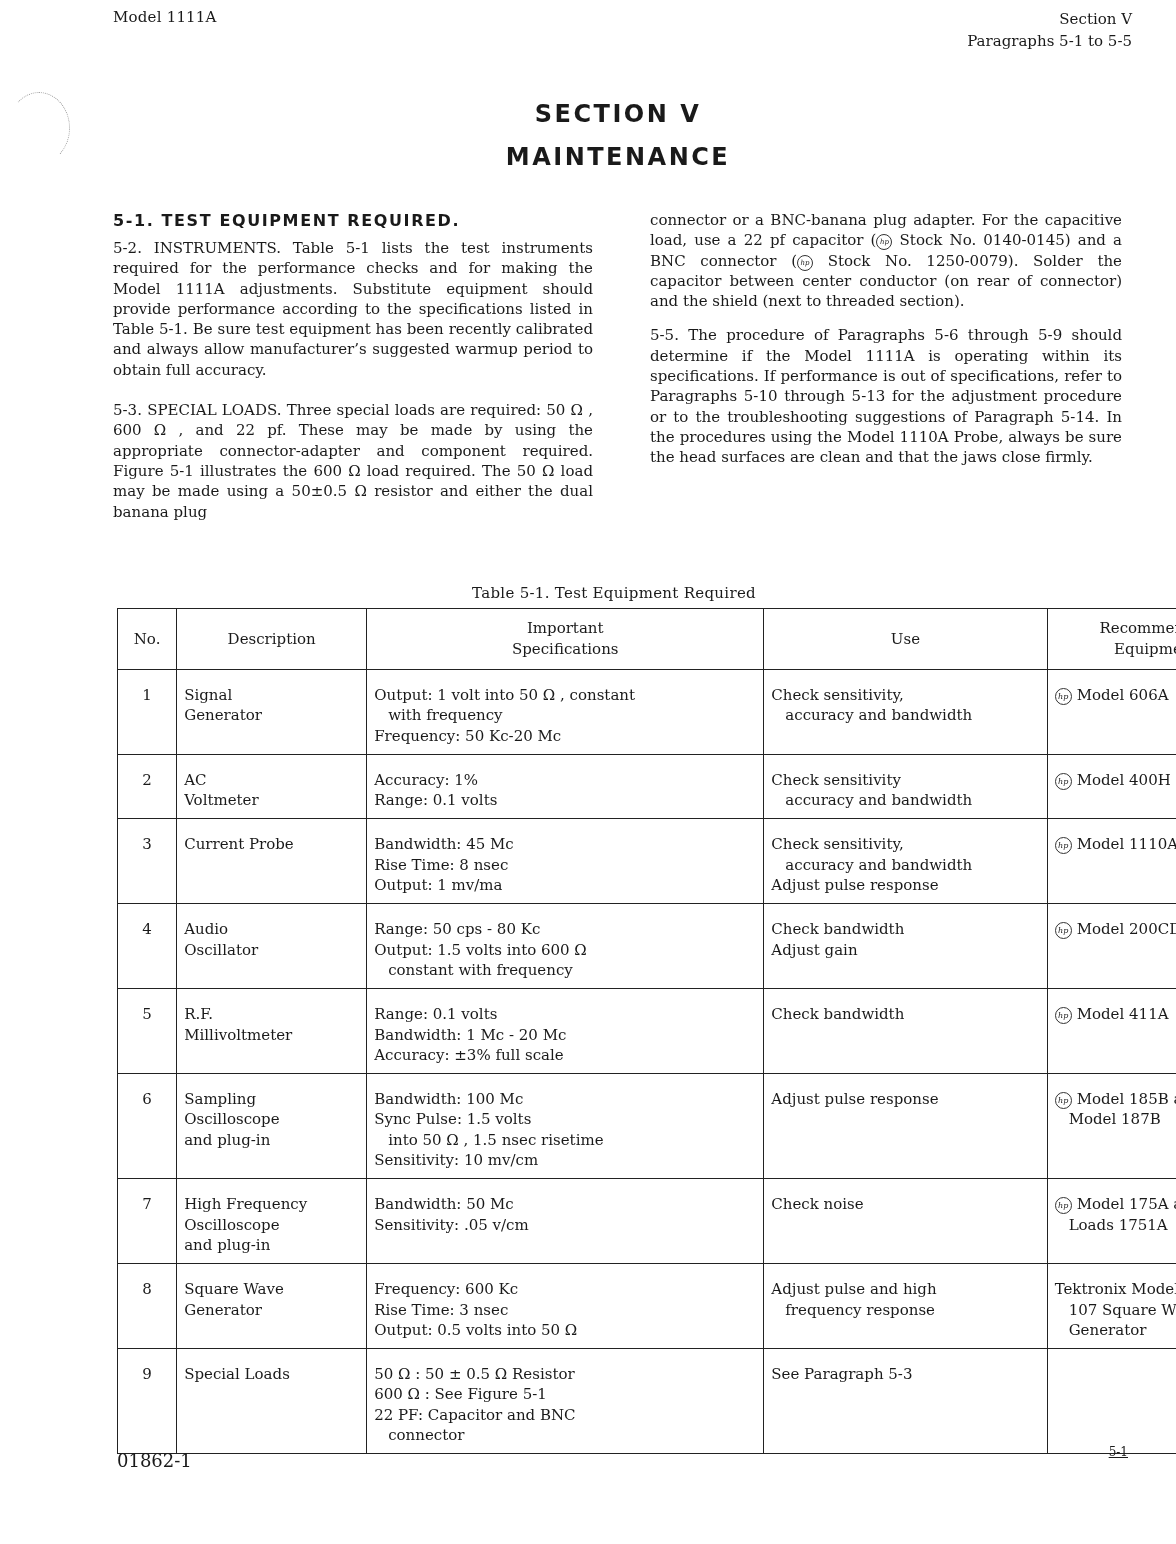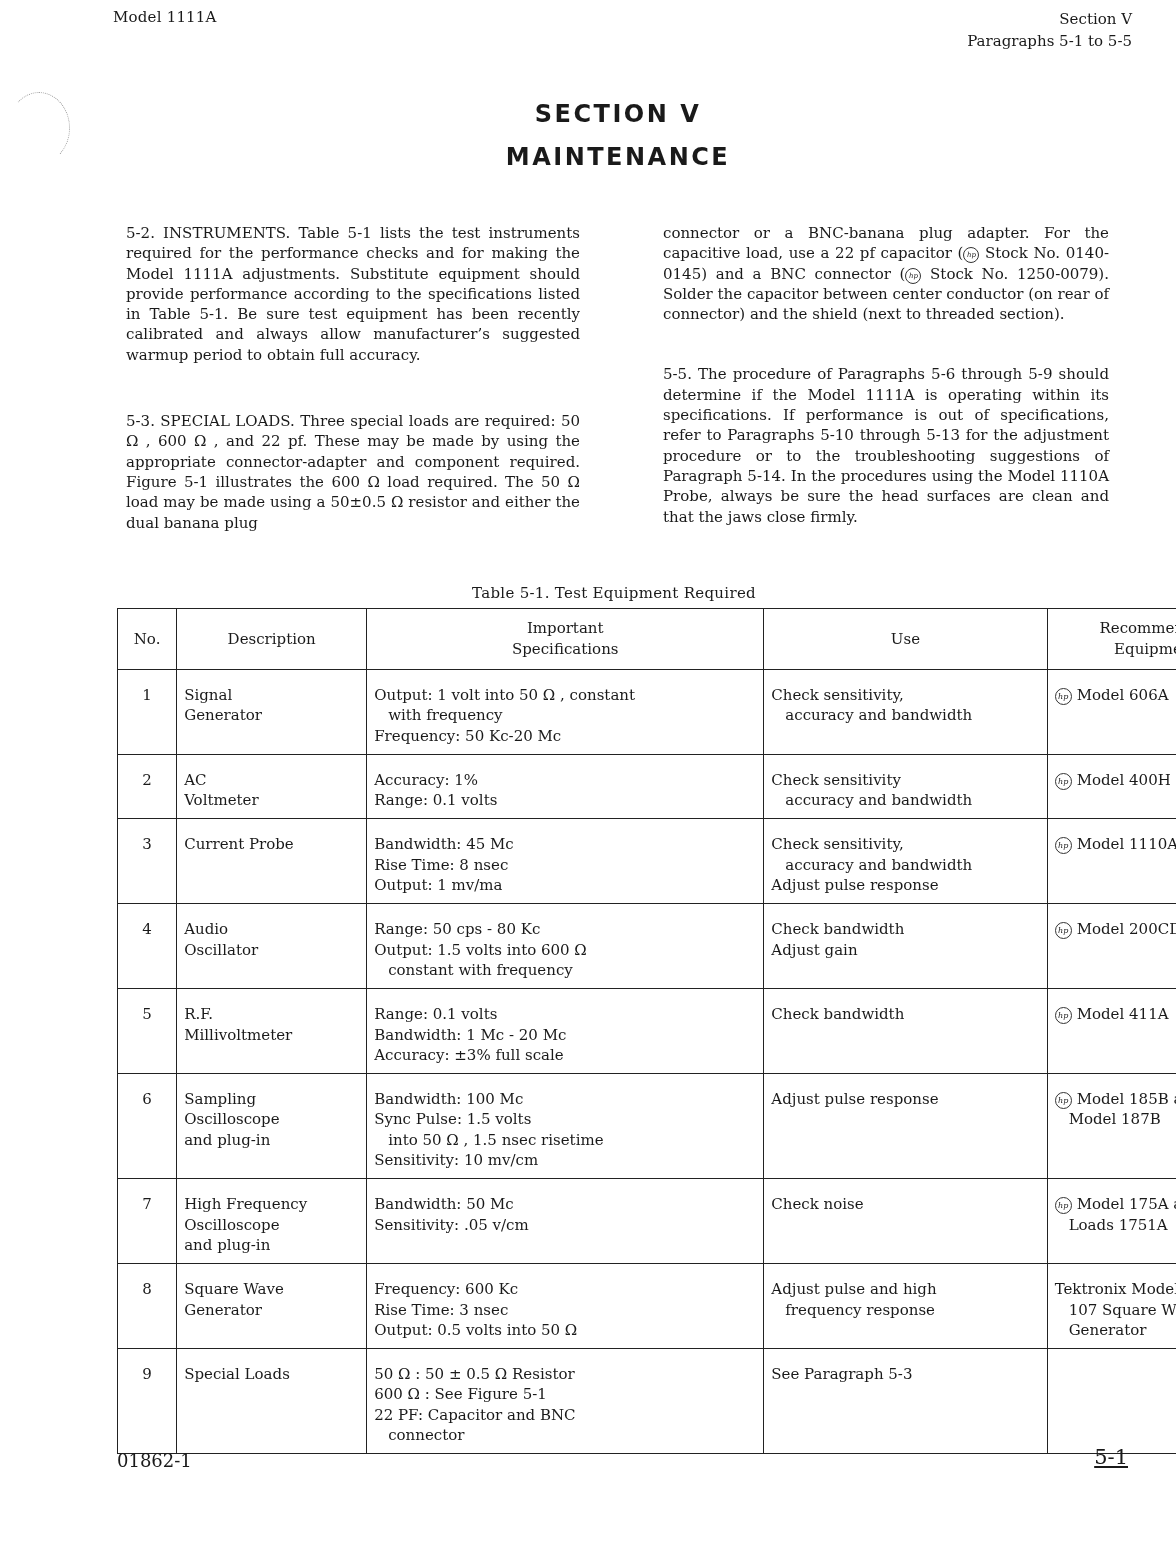--- a/index.html
+++ b/index.html
@@ -16,56 +16,57 @@
   .hole { position: absolute; left: 8px; top: 92px; width: 60px; height: 70px;
           border: 1px dotted #9a9a9a; border-radius: 50%; border-left-color: transparent; border-bottom-color: transparent; }
 
   .title { position: absolute; left: 0; width: 1236px; text-align: center; font-size: 24px; letter-spacing: 2.5px; }
   .title.l1 { top: 100px; }
   .title.l2 { top: 143px; }
 
   .col { position: absolute; width: 480px; font-size: 15px; line-height: 20.3px; text-align: justify; }
   .col.left { left: 113px; top: 210px; }
   .col.right { left: 650px; top: 210px; width: 472px; }
-  .col p { margin: 13px; }
+  .col p { margin: 0; }
   .h2 { font-size: 16px; letter-spacing: 1.6px; margin: 0 0 6px 0; line-height: 22px; }
   .gap { height: 20px; }
 
   .table-caption { position: absolute; left: 0; width: 1228px; top: 584px; text-align: center; font-size: 15px; letter-spacing: 0.3px; }
 
   table.eq { position: absolute; left: 117px; top: 608px; width: 1148px; border-collapse: collapse; font-size: 15px; line-height: 20.3px; }
   table.eq th, table.eq td { border: 1.5px solid #222; vertical-align: top; padding: 0 7px; }
   table.eq thead th { font-weight: normal; text-align: center; vertical-align: middle; height: 60px; line-height: 21px; }
   table.eq tbody td { padding-top: 15px; padding-bottom: 8px; }
   table.eq td.num { text-align: center; }
   .line { display: block; white-space: nowrap; }
   .ind { padding-left: 14px; }
   .hp { display: inline-block; width: 15px; height: 15px; border: 1px solid #333; border-radius: 50%;
         font-size: 8px; line-height: 15px; text-align: center; font-style: italic; vertical-align: 1px; margin-right: 5px; }
   .hp-inline { display: inline-block; width: 14px; height: 14px; border: 1px solid #333; border-radius: 50%;
         font-size: 7px; line-height: 14px; text-align: center; font-style: italic; vertical-align: 1px; }
 
   .ftr-left { position: absolute; left: 117px; top: 1450px; font-size: 18px; }
-  .ftr-right { position: absolute; right: 48px; top: 1445px; font-size: 21px; text-decoration: underline; }
+  .ftr-right { position: absolute; right: 48px; top: 1445px; font-size: 12px; text-decoration: underline; }
 </style>
 </head>
 <body>
 
 <div class="hole"></div>
 
 <div class="hdr-left">Model 1111A</div>
 <div class="hdr-right">
   <div>Section V</div>
   <div>Paragraphs 5-1 to 5-5</div>
 </div>
 
 <div class="title l1 heading-font">SECTION V</div>
 <div class="title l2 heading-font">MAINTENANCE</div>
 
 <div class="col left">
+  <div class="h2 heading-font">5-1. TEST EQUIPMENT REQUIRED.</div>
   <p>5-2. INSTRUMENTS. Table 5-1 lists the test instruments required for the performance checks and for making the Model 1111A adjustments. Substitute equipment should provide performance according to the specifications listed in Table 5-1. Be sure test equipment has been recently calibrated and always allow manufacturer’s suggested warmup period to obtain full accuracy.</p>
   <div class="gap"></div>
   <p>5-3. SPECIAL LOADS. Three special loads are required: 50 Ω , 600 Ω , and 22 pf. These may be made by using the appropriate connector-adapter and component required. Figure 5-1 illustrates the 600 Ω load required. The 50 Ω load may be made using a 50±0.5 Ω resistor and either the dual banana plug</p>
 </div>
 
 <div class="col right">
   <p>
     <span>connector or a BNC-banana plug adapter. For the capacitive load, use a 22 pf capacitor (</span><span class="hp-inline">hp</span><span> Stock No. 0140-0145) and a BNC connector (</span><span class="hp-inline">hp</span><span> Stock No. 1250-0079). Solder the capacitor between center conductor (on rear of connector) and the shield (next to threaded section).</span>
   </p>
   <div style="height:14px"></div>

